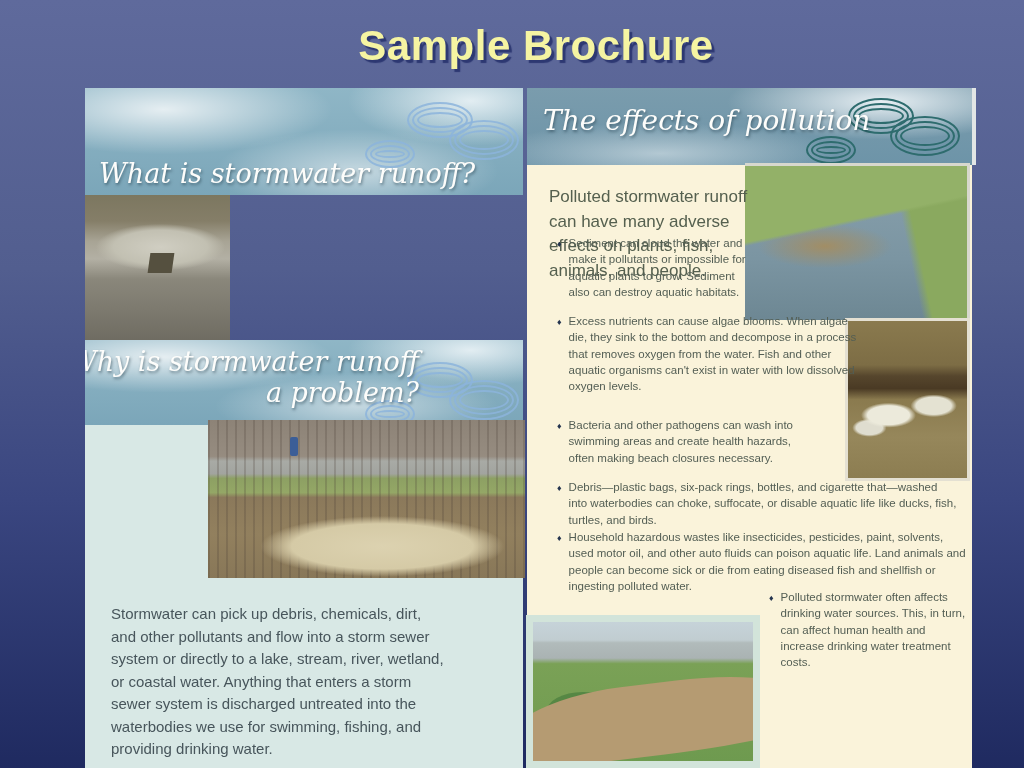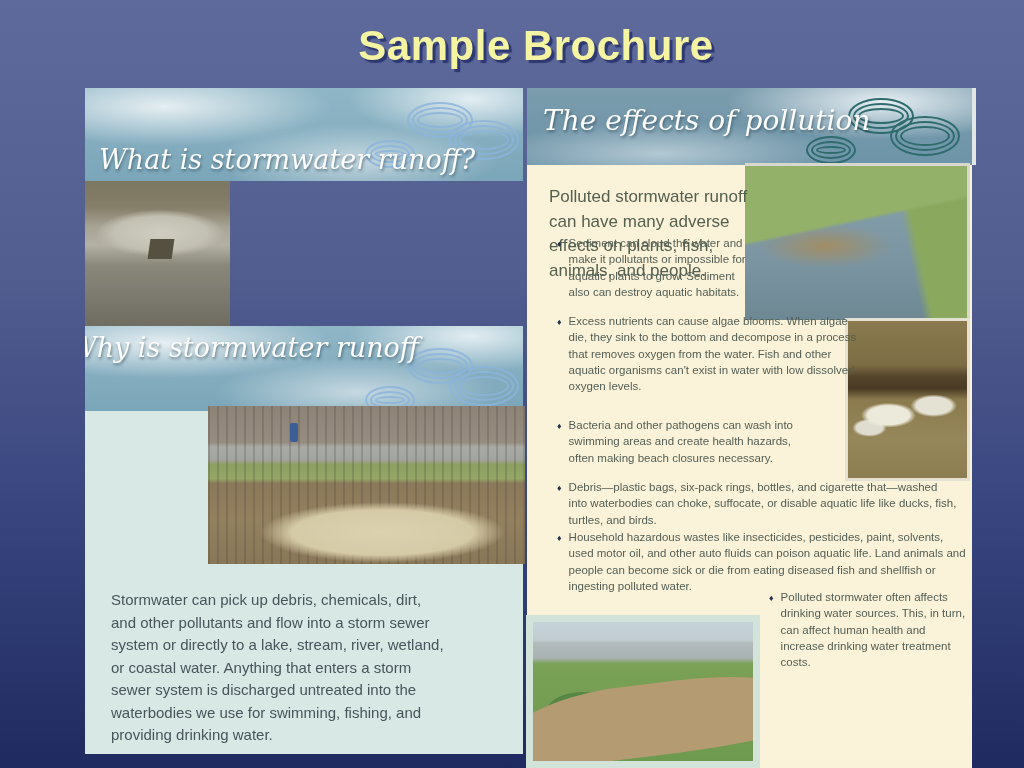--- a/index.html
+++ b/index.html
@@ -13,21 +13,21 @@
   .brochure{position:absolute;left:85px;top:88px;width:887px;height:680px;display:flex;}
   .panel-left{position:relative;width:438px;height:680px;margin-right:4px;}
   .panel-right{position:relative;width:445px;height:680px;}
   
   .sky{position:relative;overflow:hidden;
     background:
       radial-gradient(ellipse 55% 60% at 18% 20%, rgba(255,255,255,.78), transparent 70%),
       radial-gradient(ellipse 45% 55% at 62% 78%, rgba(255,255,255,.55), transparent 72%),
       radial-gradient(ellipse 40% 60% at 88% 12%, rgba(245,250,252,.82), transparent 70%),
       linear-gradient(180deg,#8fb6c6 0%,#7ba6b9 100%);}
-  .band1{width:438px;height:93px;}
+  .band1{width:438px;height:107px;}
   .band2{width:438px;height:85px;}
   .band3{width:445px;height:77px;border-right:4px solid #e2e6e5;
     background:
       radial-gradient(ellipse 50% 70% at 80% 18%, rgba(250,253,255,.85), transparent 70%),
       radial-gradient(ellipse 55% 55% at 30% 85%, rgba(235,242,245,.55), transparent 72%),
       linear-gradient(180deg,#7a9cad 0%,#6d94a8 100%);}
   .script-heading{position:absolute;color:#fdfdfb;font-family:"DejaVu Serif",serif;
     font-style:italic;text-shadow:1px 2px 3px rgba(35,60,72,.55);white-space:nowrap;}
   .h-what{left:14px;bottom:6px;font-size:27px;}
   .h-why{right:104px;top:6px;font-size:27px;text-align:right;line-height:1.15;}
@@ -130,20 +130,21 @@
       </div>
 
       <div class="sky band2">
         <div class="ripple-cluster light-ripples cl-band2">
           <span class="ripple rp-a"></span>
           <span class="ripple rp-b"></span>
           <span class="ripple rp-c"></span>
         </div>
         <div class="script-heading h-why">
           <div>Why is stormwater runoff</div>
+          <div>a problem?</div>
         </div>
       </div>
 
       <div class="section3">
         <div class="ph erosion"></div>
         <p class="para">Stormwater can pick up debris, chemicals, dirt, and other pollutants and flow into a storm sewer system or directly to a lake, stream, river, wetland, or coastal water. Anything that enters a storm sewer system is discharged untreated into the waterbodies we use for swimming, fishing, and providing drinking water.</p>
       </div>
     </div>
 
     <div class="panel-right">

